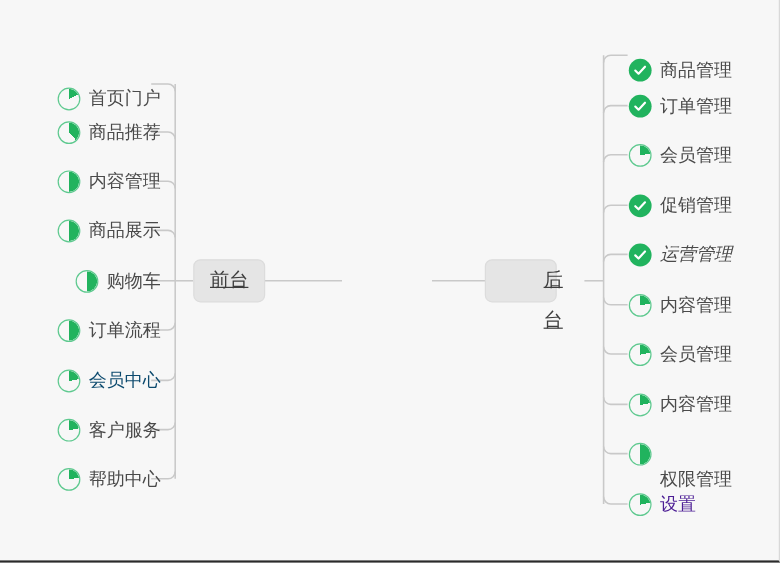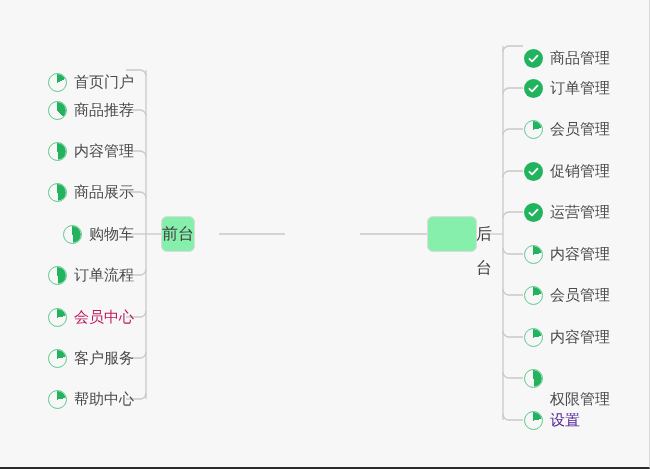--- a/index.html
+++ b/index.html
@@ -46,33 +46,34 @@
     line-height: 62px;
     text-align: center;
     letter-spacing: 0.5px;
     box-sizing: border-box;
   }
 
   
   .node-branch {
     position: absolute;
     top: 216px;
-    width: 34px;
+    width: 60px;
     height: 36px;
-    background: #86efac;
+    background: #e5e5e5;
     border: 1px solid #dcdcdc;
     border-radius: 6px;
     color: #3d3d3d;
     font-size: 16px;
     line-height: 34px;
     text-align: center;
     box-sizing: border-box;
+    text-decoration: underline;
   }
   .node-branch.left  { left: 161px; }
-  .node-branch.right { left: 427px; padding-left: 48px; }
+  .node-branch.right { left: 404px; padding-left: 48px; }
 
   
   .leaf {
     position: absolute;
     height: 26px;
     display: flex;
     align-items: center;
     color: #4a4a4a;
     font-size: 15px;
     white-space: nowrap;
@@ -195,21 +196,21 @@
       <div class="leaf left-leaf" style="top: 262px;">
         <span class="icon pie" style="border-color: rgb(94, 201, 143);">
           <span class="wedge" style="background: conic-gradient(rgb(33, 179, 94) 0deg, rgb(33, 179, 94) 180deg, transparent 180deg, transparent 360deg);"></span>
         </span>
         <span class="leaf-label" style="color: rgb(74, 74, 74);">订单流程</span>
       </div>
       <div class="leaf left-leaf" style="top: 304px;">
         <span class="icon pie" style="border-color: rgb(94, 201, 143);">
           <span class="wedge" style="background: conic-gradient(rgb(33, 179, 94) 0deg, rgb(33, 179, 94) 79.2deg, transparent 79.2deg, transparent 360deg);"></span>
         </span>
-        <span class="leaf-label" style="color: #be185d;">会员中心</span>
+        <span class="leaf-label" style="color: #0c4a6e;">会员中心</span>
       </div>
       <div class="leaf left-leaf" style="top: 345px;">
         <span class="icon pie" style="border-color: rgb(94, 201, 143);">
           <span class="wedge" style="background: conic-gradient(rgb(33, 179, 94) 0deg, rgb(33, 179, 94) 79.2deg, transparent 79.2deg, transparent 360deg);"></span>
         </span>
         <span class="leaf-label" style="color: rgb(74, 74, 74);">客户服务</span>
       </div>
       <div class="leaf left-leaf" style="top: 386px;">
         <span class="icon pie" style="border-color: rgb(94, 201, 143);">
           <span class="wedge" style="background: conic-gradient(rgb(33, 179, 94) 0deg, rgb(33, 179, 94) 79.2deg, transparent 79.2deg, transparent 360deg);"></span>
@@ -245,21 +246,21 @@
           </svg>
         </span>
         <span class="leaf-label" style="color: rgb(74, 74, 74);">促销管理</span>
       </div>
       <div class="leaf right-leaf" style="top: 199px;">
         <span class="icon check" style="background: rgb(33, 179, 94);">
           <svg viewBox="0 0 15 15">
             <path d="M3.4 7.8 L6.1 10.4 L11.5 4.6" fill="none" stroke="#ffffff" stroke-width="1.8" stroke-linecap="round" stroke-linejoin="round"></path>
           </svg>
         </span>
-        <span class="leaf-label" style="color: rgb(74, 74, 74);">运营管理</span>
+        <span class="leaf-label" style="color: rgb(74, 74, 74); font-style: italic;">运营管理</span>
       </div>
       <div class="leaf right-leaf" style="top: 241px;">
         <span class="icon pie" style="border-color: rgb(94, 201, 143);">
           <span class="wedge" style="background: conic-gradient(rgb(33, 179, 94) 0deg, rgb(33, 179, 94) 79.2deg, transparent 79.2deg, transparent 360deg);"></span>
         </span>
         <span class="leaf-label" style="color: rgb(74, 74, 74);">内容管理</span>
       </div>
       <div class="leaf right-leaf" style="top: 282px;">
         <span class="icon pie" style="border-color: rgb(94, 201, 143);">
           <span class="wedge" style="background: conic-gradient(rgb(33, 179, 94) 0deg, rgb(33, 179, 94) 79.2deg, transparent 79.2deg, transparent 360deg);"></span>

